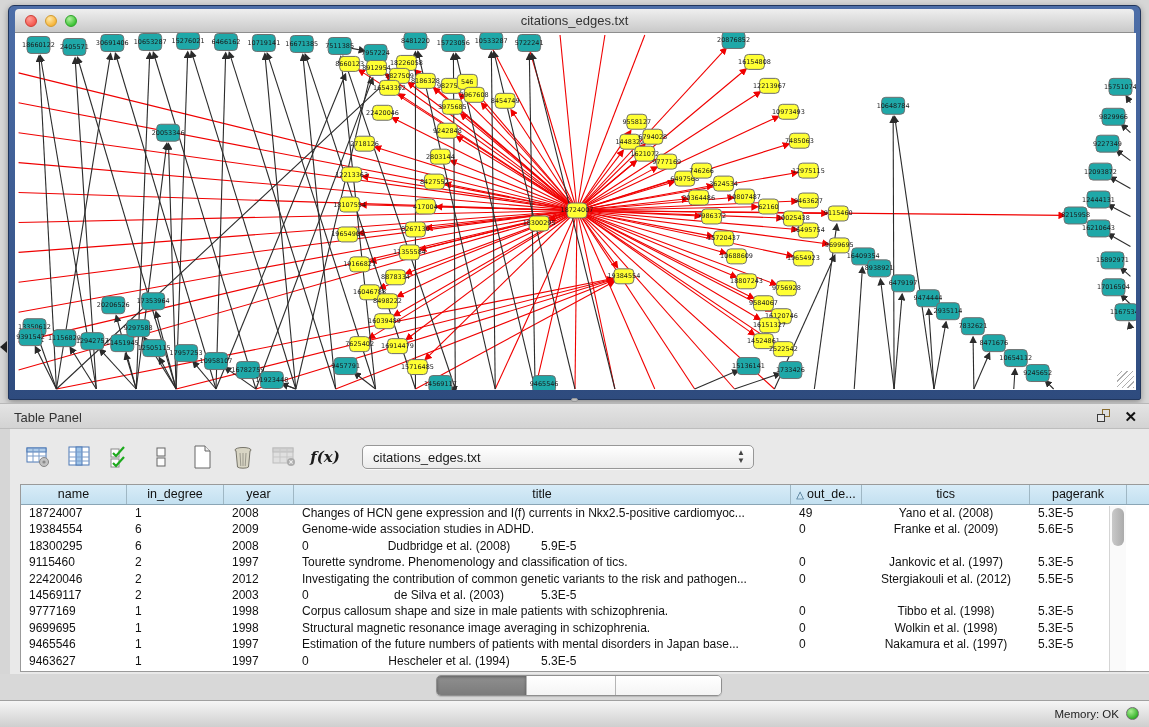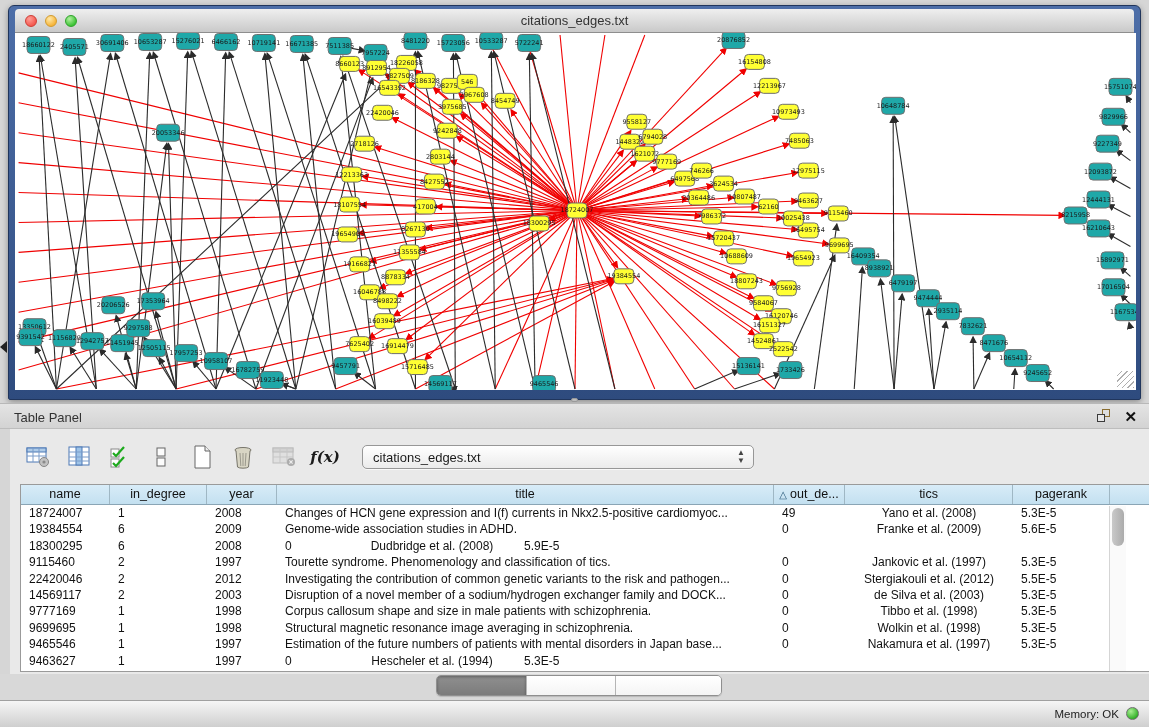--- a/index.html
+++ b/index.html
@@ -55,21 +55,21 @@
   .tablebox { position:absolute; left:10px; top:55px; width:1131px; height:188px; background:#fff;
     border:1px solid #9a9a9a; overflow:hidden; }
   .thead { display:flex; height:20px; background:linear-gradient(180deg,#d8ecf8,#c3e0f0);
     border-bottom:1px solid #8aa5b5; }
   .hcell { font-size:12.5px; color:#111; text-align:center; line-height:19px;
     border-right:1px solid #9fb7c4; overflow:hidden; white-space:nowrap; }
   .sort-glyph { font-size:10px; color:#2a5a7a; margin-right:3px; }
   .trow { display:flex; height:16.4px; }
   .tcell { font-size:12px; color:#111; line-height:16.4px; white-space:nowrap; overflow:hidden;
     padding-left:8px; }
-  .c0{width:89px;} .c1{width:97px;} .c2{width:70px;} .c3{width:497px;} .c4{width:71px;}
+  .c0{width:106px;} .c1{width:97px;} .c2{width:70px;} .c3{width:497px;} .c4{width:71px;}
   .c5{width:168px; text-align:center; padding-left:0;} .c6{width:97px;}
   .vscroll { position:absolute; right:24px; top:21px; width:17px; height:166px; background:#fafafa;
     border-left:1px solid #d5d5d5; }
   .vthumb { position:absolute; left:2px; top:2px; width:12px; height:38px; background:linear-gradient(90deg,#c9c9c9,#ababab);
     border-radius:6px; }
 
   
   .tabsbar { position:absolute; left:0; top:674px; width:1149px; height:26px; background:#d8d8d8; }
   .segctl { position:absolute; left:436px; top:1px; height:21px; display:flex; border:1px solid #8f8f8f;
     border-radius:5px; overflow:hidden; box-shadow:0 1px 1px rgba(0,0,0,.15); }
@@ -899,21 +899,20 @@
           <div class="tcell c2">2012</div>
           <div class="tcell c3">Investigating the contribution of common genetic variants to the risk and pathogen...</div>
           <div class="tcell c4">0</div>
           <div class="tcell c5">Stergiakouli et al. (2012)</div>
           <div class="tcell c6">5.5E-5</div>
         </div>
         <div class="trow">
           <div class="tcell c0">14569117</div>
           <div class="tcell c1">2</div>
           <div class="tcell c2">2003</div>
-          <div class="tcell c3">Disruption of a novel member of a sodium/hydrogen exchanger family and DOCK...</div>
           <div class="tcell c4">0</div>
           <div class="tcell c5">de Silva et al. (2003)</div>
           <div class="tcell c6">5.3E-5</div>
         </div>
         <div class="trow">
           <div class="tcell c0">9777169</div>
           <div class="tcell c1">1</div>
           <div class="tcell c2">1998</div>
           <div class="tcell c3">Corpus callosum shape and size in male patients with schizophrenia.</div>
           <div class="tcell c4">0</div>

